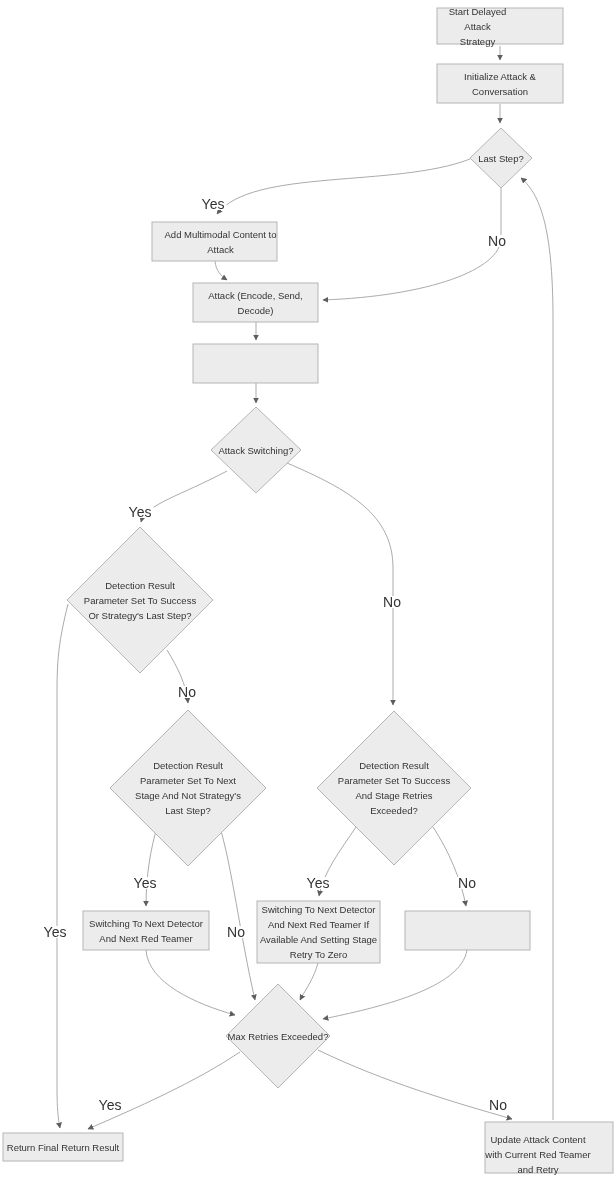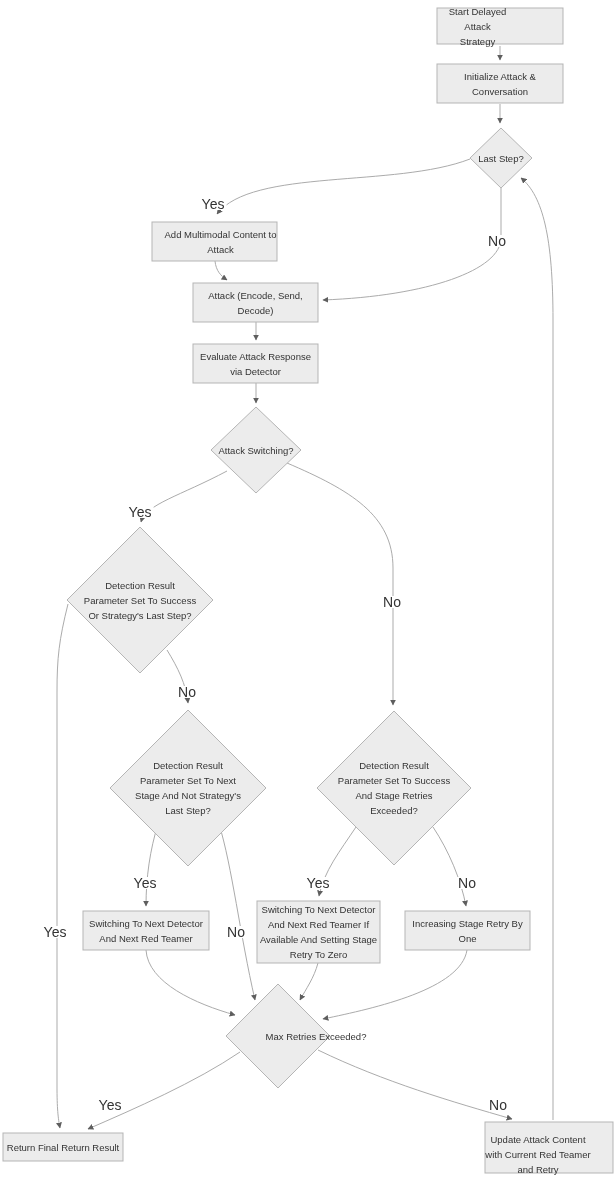--- a/index.html
+++ b/index.html
@@ -108,43 +108,39 @@
 
   <div class="node-label" style="left:411px;top:8px;width:107px;height:36px;padding-left:26px;">Start Delayed Attack
 Strategy</div>
   <div class="node-label" style="left:437px;top:64px;width:126px;height:39px;">Initialize Attack &amp;
 Conversation</div>
   <div class="node-label" style="left:461px;top:148px;width:80px;height:20px;">Last Step?</div>
   <div class="node-label" style="left:152px;top:222px;width:137px;height:39px;">Add Multimodal Content to
 Attack</div>
   <div class="node-label" style="left:193px;top:283px;width:125px;height:39px;">Attack (Encode, Send,
 Decode)</div>
-  <div class="node-label" style="left:193px;top:344px;width:125px;height:39px;">Evaluate Attack Response
-via Detector</div>
   <div class="node-label" style="left:206px;top:440px;width:100px;height:20px;">Attack Switching?</div>
   <div class="node-label" style="left:75px;top:577px;width:130px;height:46px;">Detection Result
 Parameter Set To Success
 Or Strategy's Last Step?</div>
   <div class="node-label" style="left:125px;top:758px;width:126px;height:60px;">Detection Result
 Parameter Set To Next
 Stage And Not Strategy's
 Last Step?</div>
   <div class="node-label" style="left:331px;top:758px;width:126px;height:60px;">Detection Result
 Parameter Set To Success
 And Stage Retries
 Exceeded?</div>
   <div class="node-label" style="left:83px;top:911px;width:126px;height:39px;">Switching To Next Detector
 And Next Red Teamer</div>
   <div class="node-label" style="left:257px;top:901px;width:123px;height:62px;">Switching To Next Detector
 And Next Red Teamer If
 Available And Setting Stage
 Retry To Zero</div>
-  <div class="node-label" style="left:405px;top:911px;width:125px;height:39px;">Increasing Stage Retry By
-One</div>
-  <div class="node-label" style="left:223px;top:1026px;width:110px;height:20px;margin-left:38px;">Max Retries Exceeded?</div>
+  <div class="node-label" style="left:223px;top:1026px;width:110px;height:20px;">Max Retries Exceeded?</div>
   <div class="node-label" style="left:3px;top:1133px;width:120px;height:28px;">Return Final Return Result</div>
   <div class="node-label" style="left:474px;top:1122px;width:128px;height:64px;">Update Attack Content
 with Current Red Teamer
 and Retry</div>
 
   <span class="edge-label" style="left:213px;top:204px;">Yes</span>
   <span class="edge-label" style="left:497px;top:241px;">No</span>
   <span class="edge-label" style="left:140px;top:512px;">Yes</span>
   <span class="edge-label" style="left:392px;top:602px;">No</span>
   <span class="edge-label" style="left:55px;top:932px;">Yes</span>

